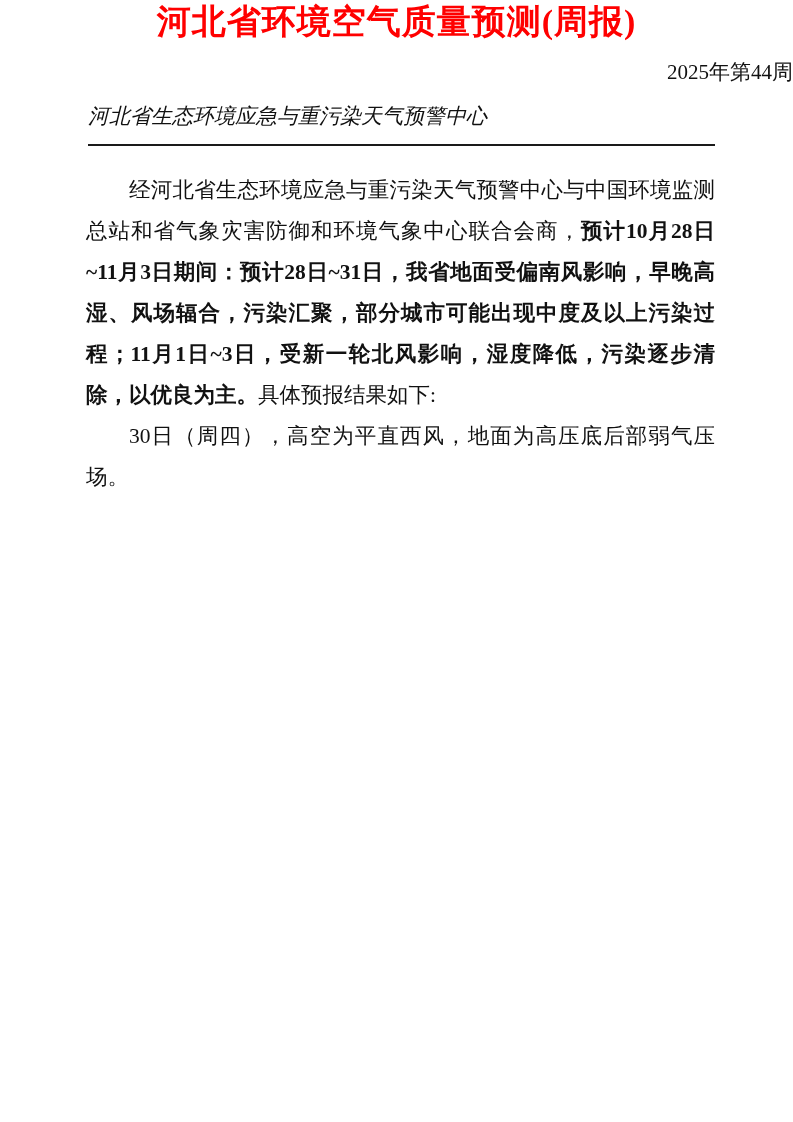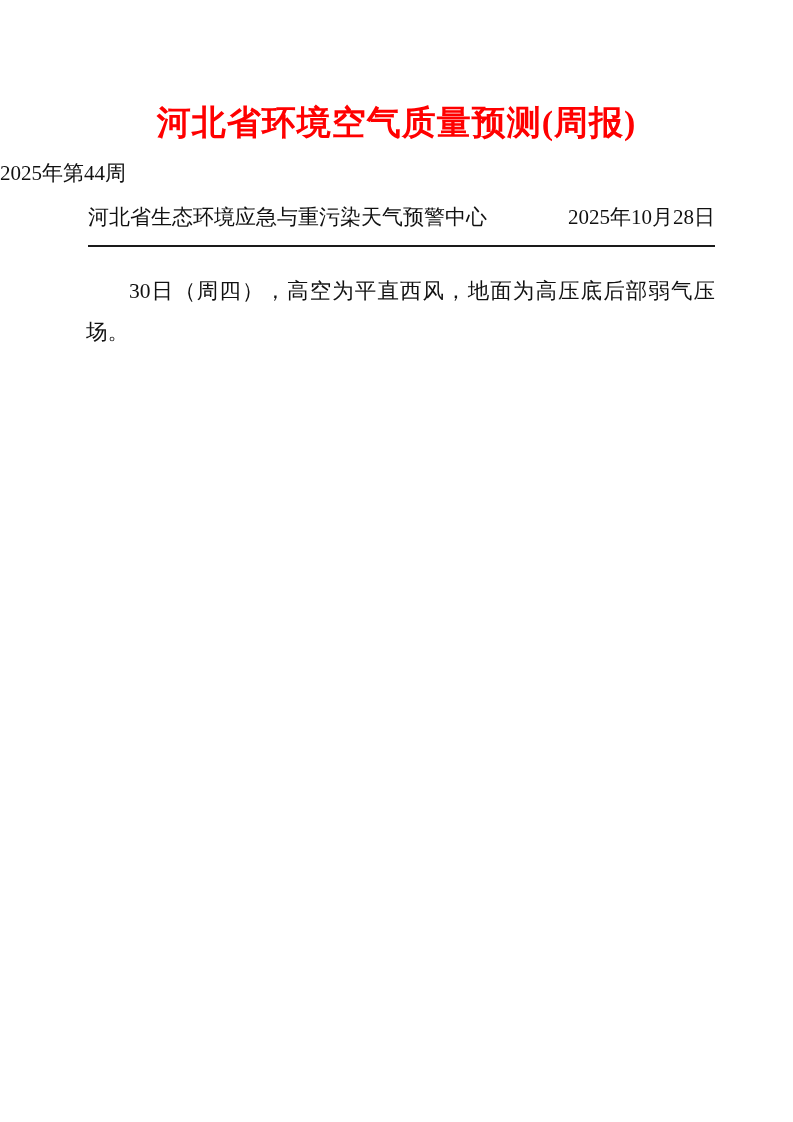--- a/index.html
+++ b/index.html
@@ -7,41 +7,42 @@
   .page {
     position: relative;
     width: 793px;
     height: 1122px;
     margin: 0 auto;
     background: #ffffff;
     overflow: hidden;
     color: #111111;
     font-family: "Liberation Serif", "DejaVu Serif", serif;
   }
-  .doc-header { padding-top: 101px; }
+  .doc-header { }
   .doc-title {
     text-align: center;
     font-size: 34px;
     font-weight: bold;
     letter-spacing: 1px;
     line-height: 1.3;
   }
   .week-label {
-    text-align: left;
+    text-align: right;
     font-size: 21px;
     margin-top: 15px;
     line-height: 1.3;
   }
   .meta-row {
     display: flex;
     justify-content: space-between;
     align-items: baseline;
     margin: 17px 78px 0 88px;
     font-size: 21px;
     line-height: 1.3;
+    font-style: italic;
   }
   .header-divider {
     border: none;
     border-top: 2.5px solid #1a1a1a;
     margin: 13px 78px 0 88px;
     height: 0;
   }
   .report-body {
     margin: 24px 78px 0 86px;
     font-size: 21.5px;
@@ -59,21 +60,21 @@
 </style>
 </head>
 <body>
 
 <div class="page">
   <div class="doc-header">
     <div class="doc-title" style="color: rgb(255, 0, 0);">河北省环境空气质量预测(周报)</div>
     <div class="week-label">2025年第44周</div>
     <div class="meta-row">
       <span>河北省生态环境应急与重污染天气预警中心</span>
-      <span>2025年10月28日</span>
     </div>
     <hr class="header-divider">
   </div>
 
   <div class="report-body">
+      <div class="para"><span>经河北省生态环境应急与重污染天气预警中心与中国环境监测总站和省气象灾害防御和环境气象中心联合会商，</span><span class="bold">预计10月28日~11月3日期间：预计28日~31日，我省地面受偏南风影响，早晚高湿、风场辐合，污染汇聚，部分城市可能出现中度及以上污染过程；11月1日~3日，受新一轮北风影响，湿度降低，污染逐步清除，以优良为主。</span><span>具体预报结果如下:</span></div>
       <div class="para"><span>30日（周四），高空为平直西风，地面为高压底后部弱气压场。</span></div>
     </div>
 </div>
 
 </body></html>

